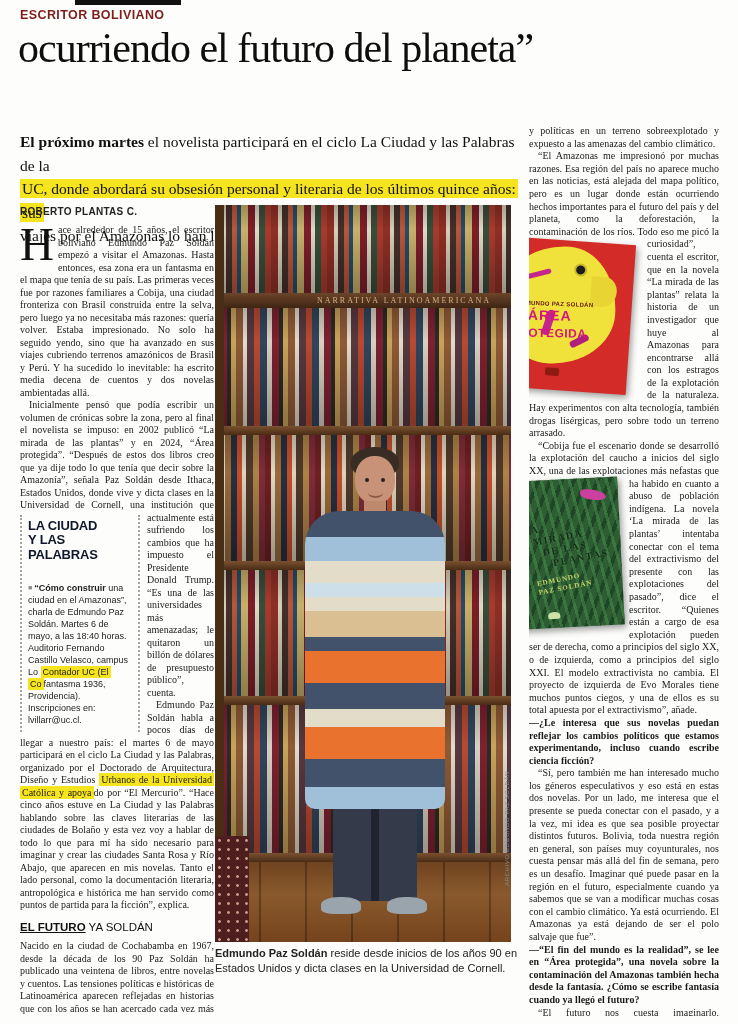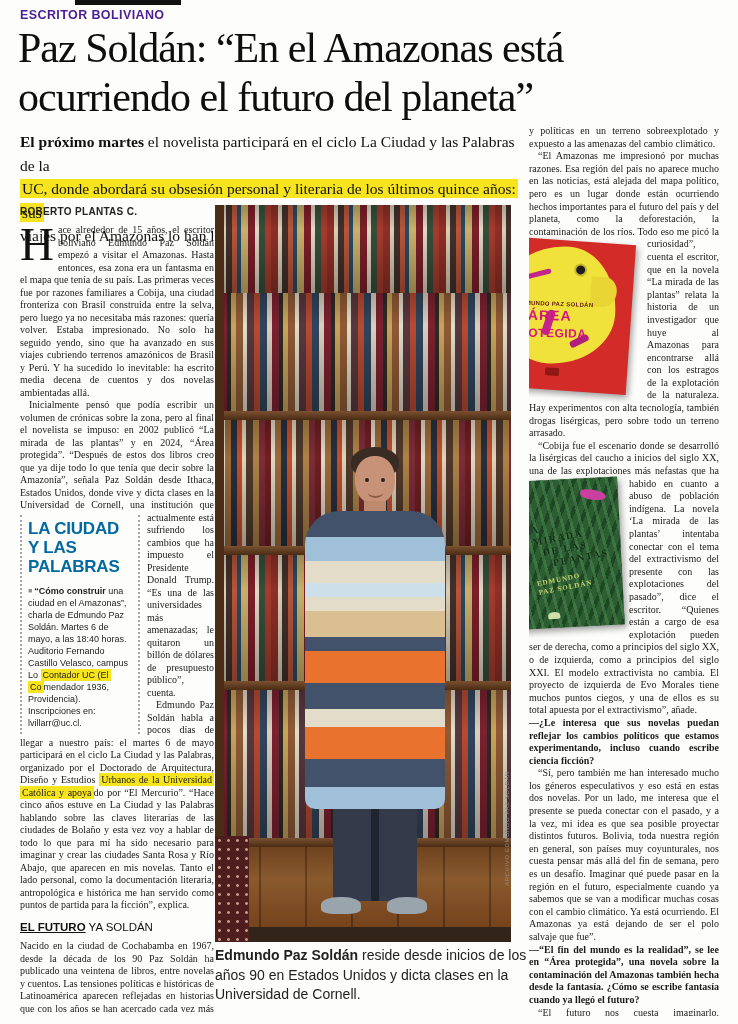--- a/index.html
+++ b/index.html
@@ -3,21 +3,21 @@
 <meta charset="utf-8">
 <style>
   html,body{margin:0;padding:0;}
   body{width:738px;height:1024px;position:relative;background:#fdfdfb;font-family:"Liberation Serif",serif;color:#141414;overflow:hidden;}
   .abs{position:absolute;}
 
   
   .mast{left:75px;top:0;width:106px;height:5px;background:#111;}
 
   
-  .kicker{left:20px;top:8px;font-family:"Liberation Sans",sans-serif;font-weight:bold;font-size:12.5px;letter-spacing:.4px;color:#4c1d95;}
+  .kicker{left:20px;top:8px;font-family:"Liberation Sans",sans-serif;font-weight:bold;font-size:12.5px;letter-spacing:.4px;color:#7f1d1d;}
 
   
   .headline{left:18px;top:24px;width:712px;font-size:42px;line-height:1.16;letter-spacing:-1px;color:#0e0e0e;}
   .headline .hl-line{white-space:nowrap;}
 
   
   .lede{left:20px;top:130px;width:508px;font-size:15.5px;line-height:1.52;color:#101010;}
   .hl{background:#f6e41e;box-decoration-break:clone;padding:1px 2px;}
 
   .byline{left:20px;top:206px;font-family:"Liberation Sans",sans-serif;font-weight:bold;font-size:10px;letter-spacing:.3px;color:#222;}
@@ -25,21 +25,21 @@
   
   .col{font-size:10px;line-height:12.5px;text-align:justify;hyphens:auto;color:#1a1a1a;}
   .col1{left:20px;top:224px;width:194px;height:790px;overflow:hidden;}
   .col3{left:529px;top:125px;width:190px;height:891px;overflow:hidden;font-size:10px;line-height:12.6px;}
   .col p{margin:0;text-indent:9px;}
   .col p.flush{text-indent:0;}
   .dropcap{float:left;font-size:47px;line-height:38px;padding:1px 4px 0 0;font-family:"Liberation Serif",serif;color:#111;}
 
   
   .sidebar{float:left;width:104px;margin:3px 7px 2px 0;padding:4px 6px 5px 6px;border-left:2px dotted #a5a5a5;border-right:2px dotted #a5a5a5;font-family:"Liberation Sans",sans-serif;display:block;text-align:left;text-indent:0;}
-  .sb-title{display:block;font-weight:bold;font-size:17px;line-height:1.14;letter-spacing:-.2px;color:#0369a1;margin-bottom:8px;}
+  .sb-title{display:block;font-weight:bold;font-size:13px;line-height:1.14;letter-spacing:-.2px;color:#0f172a;margin-bottom:19px;}
   .sb-item{display:block;font-size:9px;line-height:1.34;color:#1c1c1c;}
   .sb-bullet{color:#8d8d8d;font-size:7px;vertical-align:1px;margin-right:2px;}
   .sb-bold{font-weight:bold;}
 
   .section-head{font-family:"Liberation Sans",sans-serif;font-size:11.5px;margin:9px 0 7px;text-align:left;color:#111;}
   .section-head b{font-weight:bold;text-decoration:underline;}
 
   .q{font-weight:bold;margin:6px 0;}
 
   
@@ -107,56 +107,56 @@
       #d9bf92 100px 126px,#42526b 126px 140px,#e8722e 140px 172px,#42526b 172px 198px,
       #e3dcc8 198px 216px,#e8722e 216px 248px,#42526b 248px 276px,#9fc0d8 276px 298px);}
   .pants{left:30px;top:362px;width:84px;height:92px;background:linear-gradient(90deg,#343a4a 0 38px,#1f2430 38px 46px,#343a4a 46px 84px);}
   .shoe{top:450px;width:40px;height:17px;background:#9aa4ad;border-radius:45% 45% 30% 30%;}
   .shoeL{left:18px;} .shoeR{left:84px;}
 
   .chair{left:0;bottom:0;width:34px;height:106px;z-index:4;
     background:radial-gradient(#c09a86 1.2px,rgba(0,0,0,0) 1.6px) 0 0/9px 9px,#4e1d1d;}
   .credit{right:1px;bottom:56px;z-index:5;writing-mode:vertical-rl;transform:rotate(180deg);font-family:"Liberation Sans",sans-serif;font-size:6px;letter-spacing:.6px;color:#8c8c8c;}
 
-  .caption{left:215px;top:946px;width:314px;font-family:"Liberation Sans",sans-serif;font-size:14px;line-height:1.4;color:#222;}
+  .caption{left:215px;top:946px;width:314px;font-family:"Liberation Sans",sans-serif;font-size:11px;line-height:1.4;color:#222;}
   .caption b{font-weight:bold;}
 </style>
 </head>
 <body>
 
 <div class="abs mast"></div>
 
 <div class="abs kicker">ESCRITOR BOLIVIANO</div>
 
 <h1 class="abs headline" style="margin:0;font-weight:normal;">
-  <div class="hl-line">Paz Soldán: “En el Amazonas está</div>
   <div class="hl-line">ocurriendo el futuro del planeta”</div>
 </h1>
 
 <div class="abs lede">
   <div><b>El próximo martes</b><span> el novelista participará en el ciclo La Ciudad y las Palabras de la</span></div>
   <div><span class="hl">UC, donde abordará su obsesión personal y literaria de los últimos quince años: sus</span></div>
   <div>viajes por el Amazonas lo han llevado a escribir dos novelas sobre la zona.</div>
 </div>
 
 <div class="abs byline">ROBERTO PLANTAS C.</div>
 
 <div class="abs col col1">
   <p class="flush"><span class="dropcap">H</span><span>ace alrededor de 15 años, el escritor boliviano Edmundo Paz Soldán empezó a visitar el Amazonas. Hasta entonces, esa zona era un fantasma en el mapa que tenía de su país. Las primeras veces fue por razones familiares a Cobija, una ciudad fronteriza con Brasil construida entre la selva, pero luego ya no necesitaba más razones: quería volver. Estaba impresionado. No solo ha seguido yendo, sino que ha avanzado en sus viajes cubriendo terrenos amazónicos de Brasil y Perú. Y ha sucedido lo inevitable: ha escrito media decena de cuentos y dos novelas ambientadas allá.</span></p>
   <p><span>Inicialmente pensó que podía escribir un volumen de crónicas sobre la zona, pero al final el novelista se impuso: en 2002 publicó “La mirada de las plantas” y en 2024, “Área protegida”. “Después de estos dos libros creo que ya dije todo lo que tenía que decir sobre la Amazonía”, señala Paz Soldán desde Ithaca, Estados Unidos, donde vive y dicta clases en la Universidad de Cornell, una institución </span><span class="sidebar">
         <span class="sb-title"><span>LA CIUDAD</span><br><span>Y LAS PALABRAS</span></span>
-        <span class="sb-item"><span class="sb-bullet">■</span><span class="sb-bold">“Cómo construir</span><span> una ciudad en el Amazonas”, charla de Edmundo Paz Soldán. Martes 6 de mayo, a las 18:40 horas. Auditorio Fernando Castillo Velasco, campus Lo </span><span class="hl">Contador UC (El Co</span><span>mendador 1936, Providencia). Inscripciones en: lvillarr@uc.cl.</span></span>
+        <span class="sb-item"><span class="sb-bullet">■</span><span class="sb-bold">“Cómo construir</span><span> una ciudad en el Amazonas”, charla de Edmundo Paz Soldán. Martes 6 de mayo, a las 18:40 horas. Auditorio Fernando Castillo Velasco, campus Lo </span><span class="hl">Contador UC (El Co</span><span>fantasma 1936, Providencia). Inscripciones en: lvillarr@uc.cl.</span></span>
       </span><span>que actualmente está sufriendo los cambios que ha impuesto el Presidente Donald Trump. “Es una de las universidades más amenazadas; le quitaron un billón de dólares de presupuesto público”, cuenta.</span></p>
   <p><span>Edmundo Paz Soldán habla a pocos días de llegar a nuestro país: el martes 6 de mayo participará en el ciclo La Ciudad y las Palabras, organizado por el Doctorado de Arquitectura, Diseño y Estudios </span><span class="hl">Urbanos de la Universidad Católica y apoya</span><span>do por “El Mercurio”. “Hace cinco años estuve en La Ciudad y las Palabras hablando sobre las claves literarias de las ciudades de Bolaño y esta vez voy a hablar de todo lo que para mí ha sido necesario para imaginar y crear las ciudades Santa Rosa y Río Abajo, que aparecen en mis novelas. Tanto el lado personal, como la documentación literaria, antropológica e histórica me han servido como puntos de partida para la ficción”, explica.</span></p>
   <div class="section-head"><b>EL FUTURO</b><span> YA SOLDÁN</span></div>
   <p class="flush"><span>Nacido en la ciudad de Cochabamba en 1967, desde la década de los 90 Paz Soldán ha publicado una veintena de libros, entre novelas y cuentos. Las tensiones políticas e históricas de Latinoamérica aparecen reflejadas en historias que con los años se han acercado cada vez más a la ciencia ficción. Si en “Palacio quemado” (2006) narraba la caída del Presidente boliviano Gonzalo Sánchez de Lozada en 2003, en “Iris” (2014) imaginaba una distopía en un planeta ficticio dominado por la explotación minera. Esas dos vetas aparecen en sus novelas amazónicas: “La mirada de las plantas” y “Área protegida” coquetean con la ciencia ficción para narrar crisis ambientales</span></p>
 </div>
 
 <div class="abs photo">
   <div class="shelfrow" style="height:88px;"></div>
+  <div class="signbar">NARRATIVA LATINOAMERICANA</div>
   <div class="shelfrow rowB" style="height:118px;"></div>
   <div class="shelfbar"></div>
   <div class="shelfrow rowC" style="height:126px;"></div>
   <div class="shelfbar"></div>
   <div class="shelfrow" style="height:126px;"></div>
   <div class="shelfbar"></div>
   <div class="shelfrow rowB" style="height:148px;"></div>
   <div class="shelfbar"></div>
   <div class="floor" style="height:80px;"></div>
   <div class="abs wood-post"></div>
@@ -186,21 +186,21 @@
           <span class="c1-beak"></span>
           <span class="c1-scrib1"></span>
           <span class="c1-scrib2"></span>
           <span class="c1-scrib3"></span>
           <span class="c1-author">EDMUNDO PAZ SOLDÁN</span>
           <span class="c1-t1">ÁREA</span>
           <span class="c1-t2">PROTEGIDA</span>
           <span class="c1-logo"></span>
         </span>
       </span><span>riosidad”, cuenta el escritor, que en la novela “La mirada de las plantas” relata la historia de un investigador que huye al Amazonas para encontrarse allá con los estragos de la explotación de la naturaleza. Hay experimentos con alta tecnología, también drogas lisérgicas, pero sobre todo un terreno arrasado.</span></p>
-  <p><span>“Cobija fue el escenario donde se desarrolló la lisérgicas del caucho a inicios del siglo XX, una de las explotaciones más ne</span><span class="cfloat cf2">
+  <p><span>“Cobija fue el escenario donde se desarrolló la explotación del caucho a inicios del siglo XX, una de las explotaciones más ne</span><span class="cfloat cf2">
         <span class="cover cover2">
           <span class="c2-bird2"></span>
           <span class="c2-title">
             <span>LA</span>
             <span class="c2-t2">MIRADA</span>
             <span class="c2-t3">DE LAS</span>
             <span class="c2-t4">PLANTAS</span>
           </span>
           <span class="c2-author">
             <span>EDMUNDO</span>

